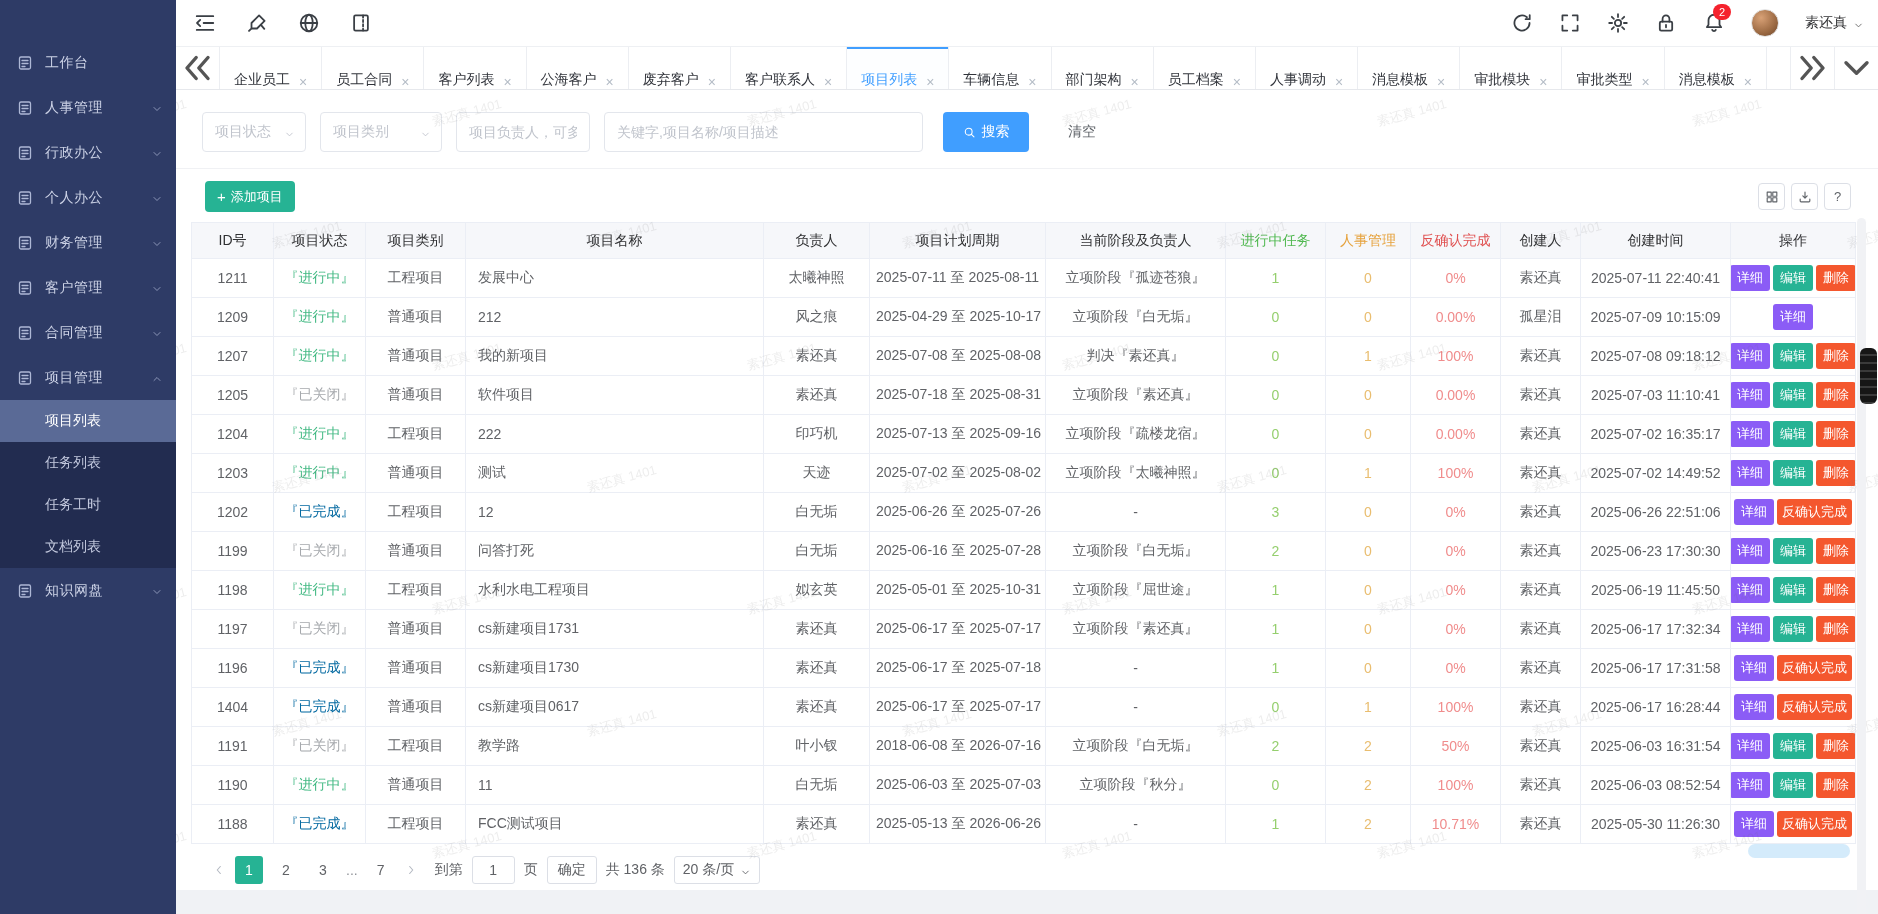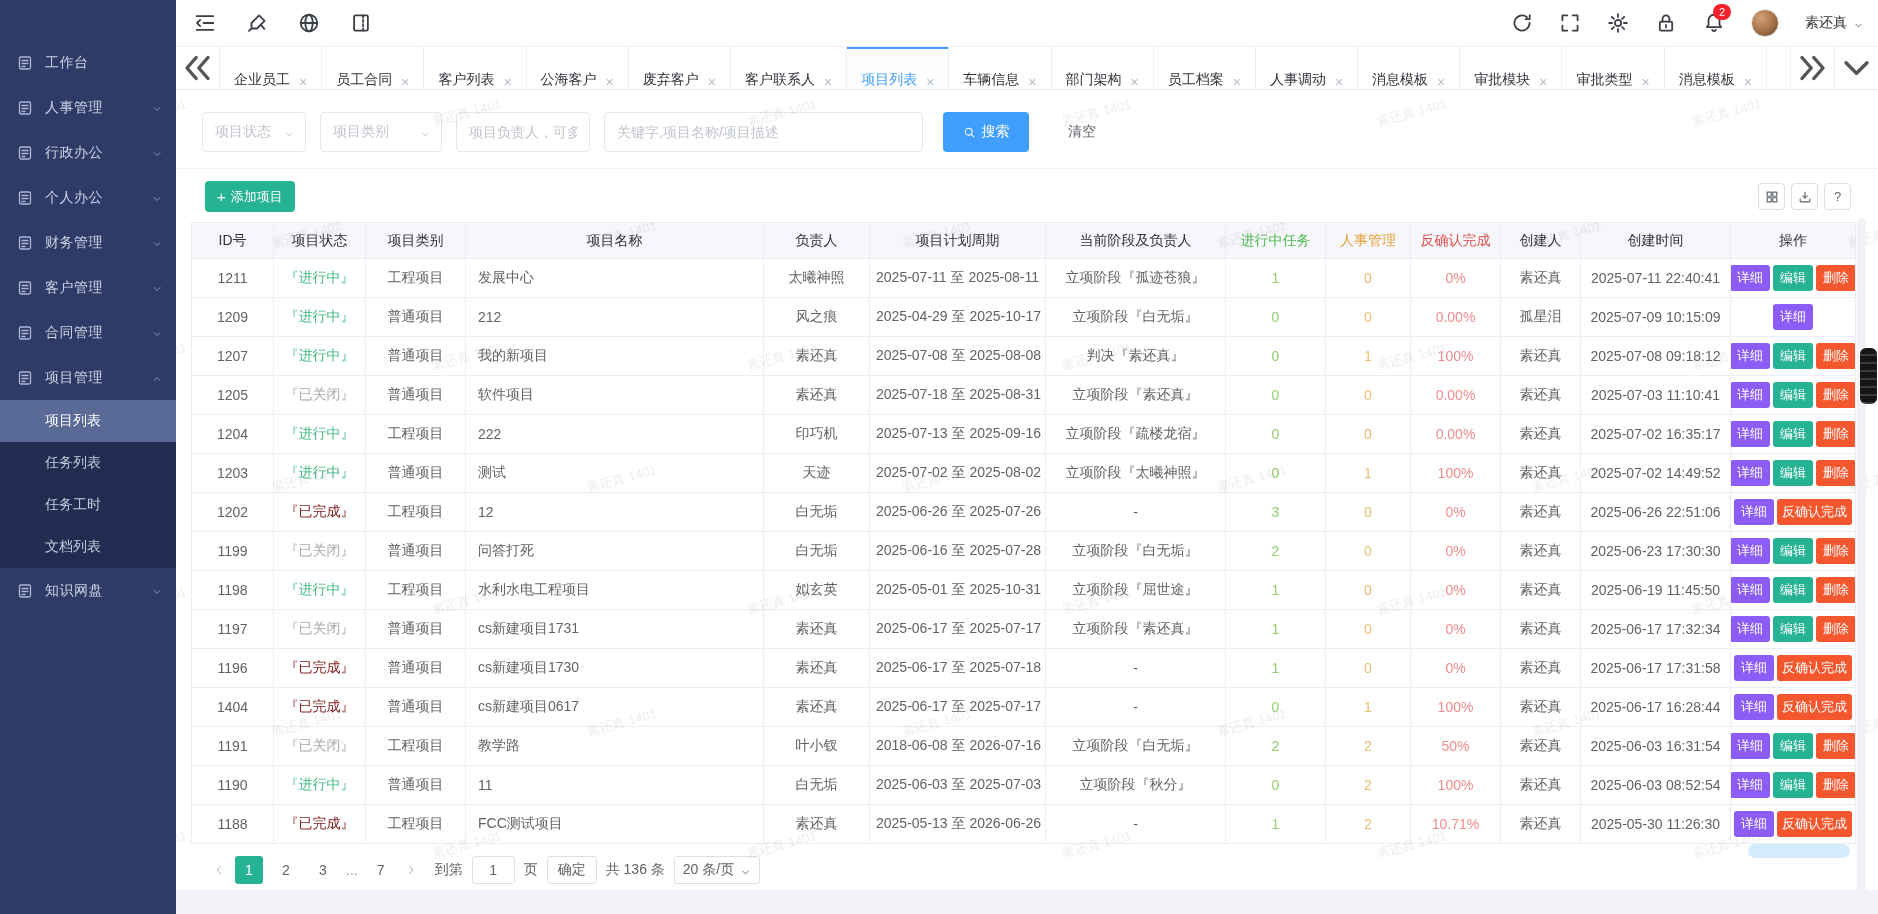--- a/index.html
+++ b/index.html
@@ -62,21 +62,21 @@
   .mini-group { display:flex; gap:6px; }
   .mini-btn { width:27px; height:27px; border:1px solid #dcdfe6; border-radius:4px; background:#fff; color:#5f6368; display:flex; align-items:center; justify-content:center; font-size:13px; cursor:pointer; }
   .mini-btn svg { width:14px; height:14px; }
 
   
   .table-wrap { margin:10px 0 0 15px; width:1664px; }
   table { border-collapse:collapse; table-layout:fixed; width:1664px; }
   thead th { height:36px; background:#f6f7fa; border:1px solid #ebeef5; font-weight:500; font-size:14px; color:#303133; text-align:center; padding:0 4px; }
   tbody td { height:39px; border:1px solid #ebeef5; font-size:14px; color:#606266; text-align:center; padding:0 6px; overflow:hidden; white-space:nowrap; }
   tbody td.al { text-align:left; padding-left:12px; }
-  .st-ongoing { color:#42b983; } .st-closed { color:#a6a9ad; } .st-done { color:#7f1d1d; }
+  .st-ongoing { color:#42b983; } .st-closed { color:#a6a9ad; } .st-done { color:#0369a1; }
   .v-green { color:#95cf6e; } .v-amber { color:#e9bd6f; } .v-red { color:#f08c8c; }
   .h-green { color:#4fb84f !important; } .h-amber { color:#e6a23c !important; } .h-red { color:#e05252 !important; }
   .act-wrap { display:flex; gap:3px; justify-content:center; }
   .abtn { height:26px; padding:0 7px; border:none; border-radius:3px; color:#fff; font-size:13px; cursor:pointer; white-space:nowrap; }
   .abtn.detail { background:#8b5cf6; }
   .abtn.edit { background:#26b394; }
   .abtn.delete { background:#f4572e; }
   .abtn.unconfirm { background:#f4572e; padding:0 5px; }
 
   

